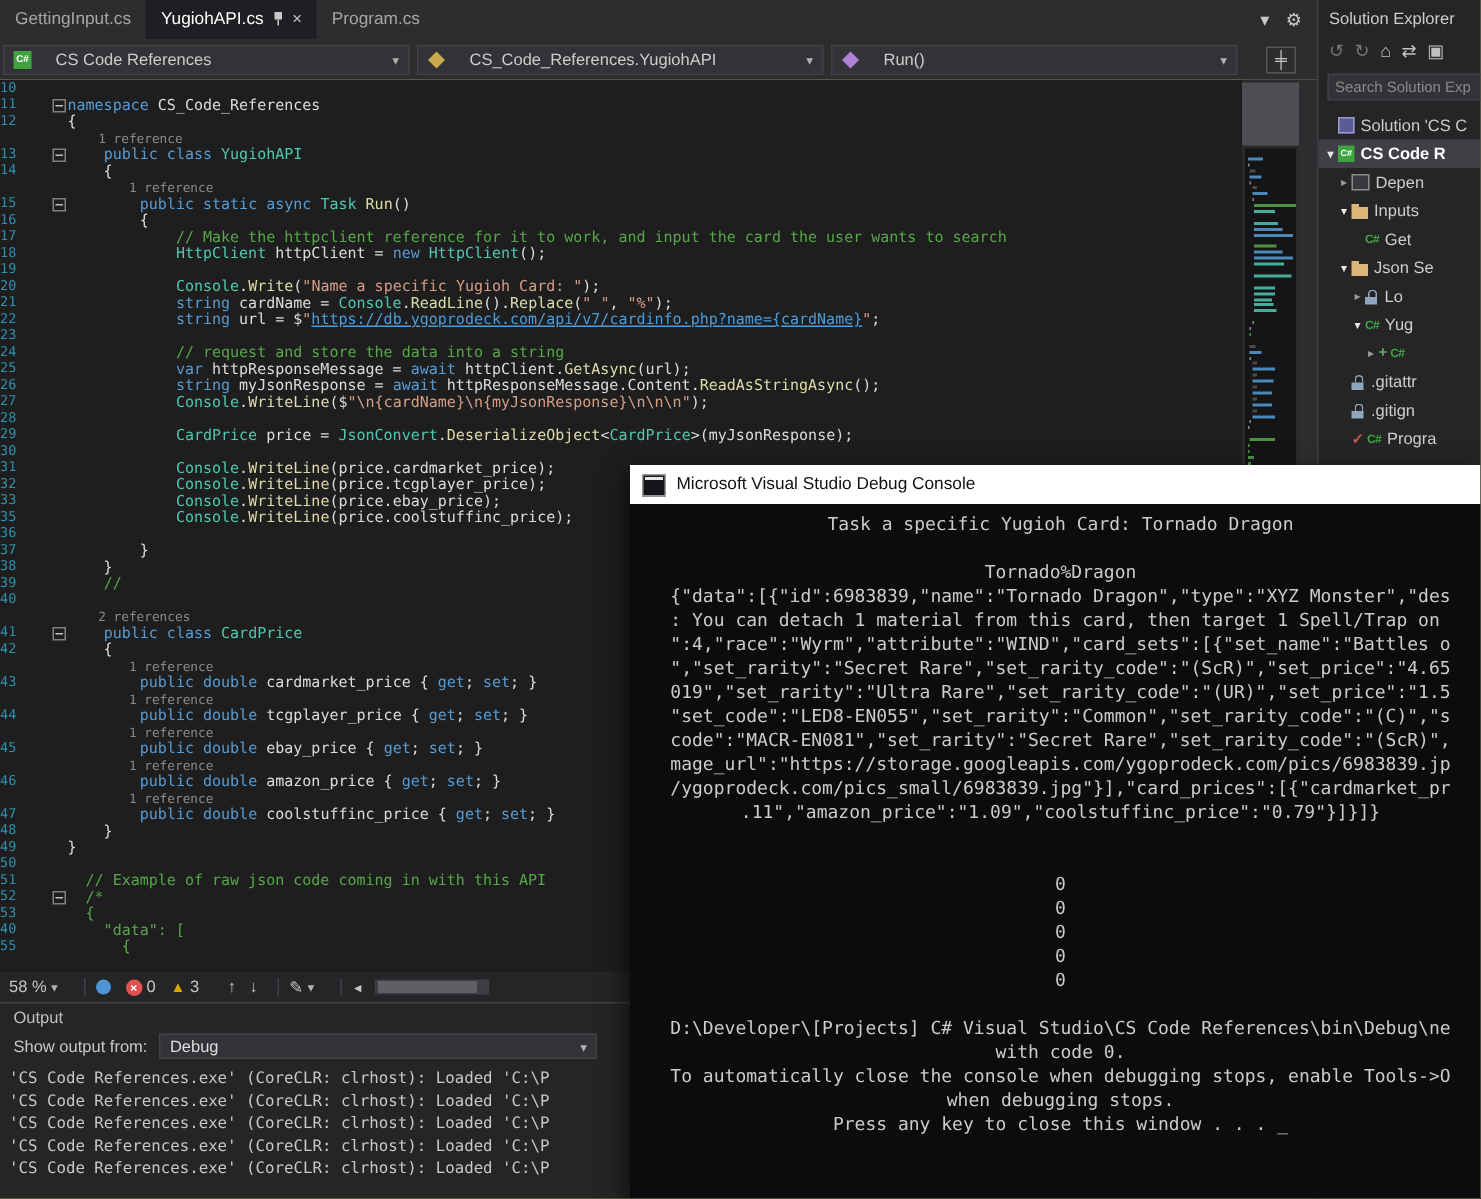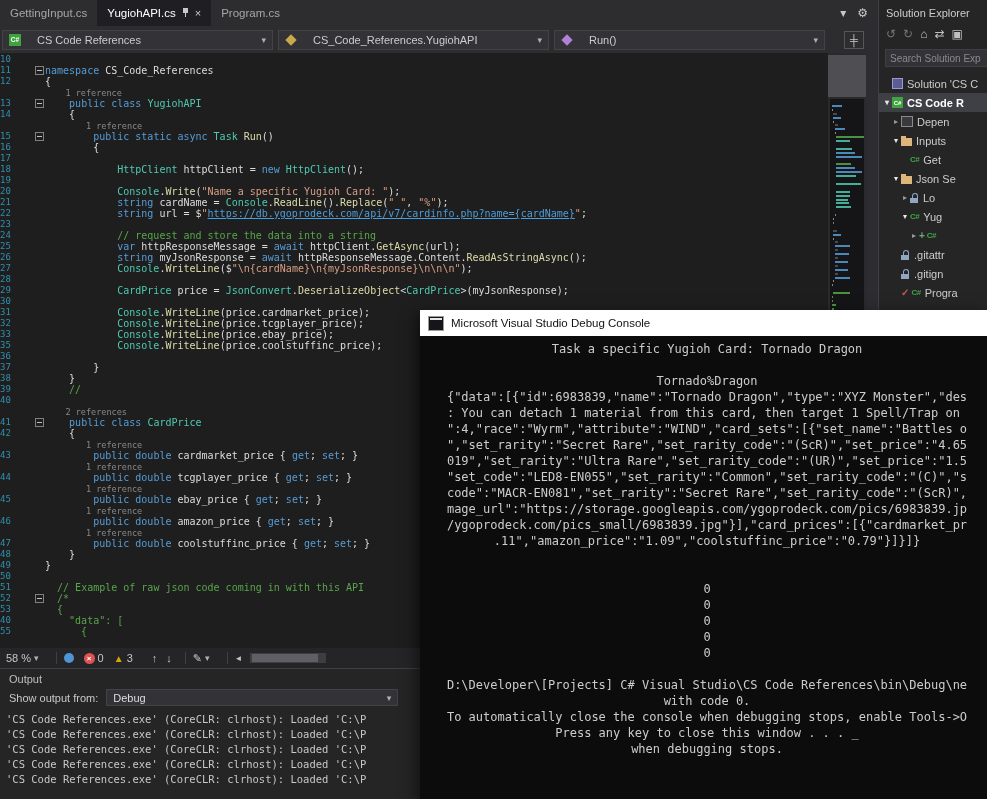--- a/index.html
+++ b/index.html
@@ -193,21 +193,21 @@
             <span class="cline"><span class="tk-pl">        </span><span class="tk-kw">public static async </span><span class="tk-ty">Task</span><span class="tk-pl"> </span><span class="tk-me">Run</span><span class="tk-pl">()</span></span>
           </div>
           <div class="crow">
             <span class="lnum">16</span>
             <span class="foldc"></span>
             <span class="cline"><span class="tk-pl">        {</span></span>
           </div>
           <div class="crow">
             <span class="lnum">17</span>
             <span class="foldc"></span>
-            <span class="cline"><span class="tk-pl">            </span></span>
+            <span class="cline"><span class="tk-pl">            </span><span class="tk-co">// Make the httpclient reference for it to work, and input the card the user wants to search</span></span>
           </div>
           <div class="crow">
             <span class="lnum">18</span>
             <span class="foldc"></span>
             <span class="cline"><span class="tk-pl">            </span><span class="tk-ty">HttpClient</span><span class="tk-pl"> httpClient = </span><span class="tk-kw">new</span><span class="tk-pl"> </span><span class="tk-ty">HttpClient</span><span class="tk-pl">();</span></span>
           </div>
           <div class="crow">
             <span class="lnum">19</span>
             <span class="foldc"></span>
             <span class="cline"></span>
@@ -613,18 +613,18 @@
         <div class="con-line">&nbsp;</div>
         <div class="con-line">0</div>
         <div class="con-line">0</div>
         <div class="con-line">0</div>
         <div class="con-line">0</div>
         <div class="con-line">0</div>
         <div class="con-line">&nbsp;</div>
         <div class="con-line">D:\Developer\[Projects] C# Visual Studio\CS Code References\bin\Debug\ne</div>
         <div class="con-line">with code 0.</div>
         <div class="con-line">To automatically close the console when debugging stops, enable Tools-&gt;O</div>
+        <div class="con-line">when debugging stops.</div>
         <div class="con-line">Press any key to close this window . . . <span class="con-cursor">_</span></div>
-        <div class="con-line">when debugging stops.</div>
       </div>
   </div>
 
 </div>
 
 </body></html>

